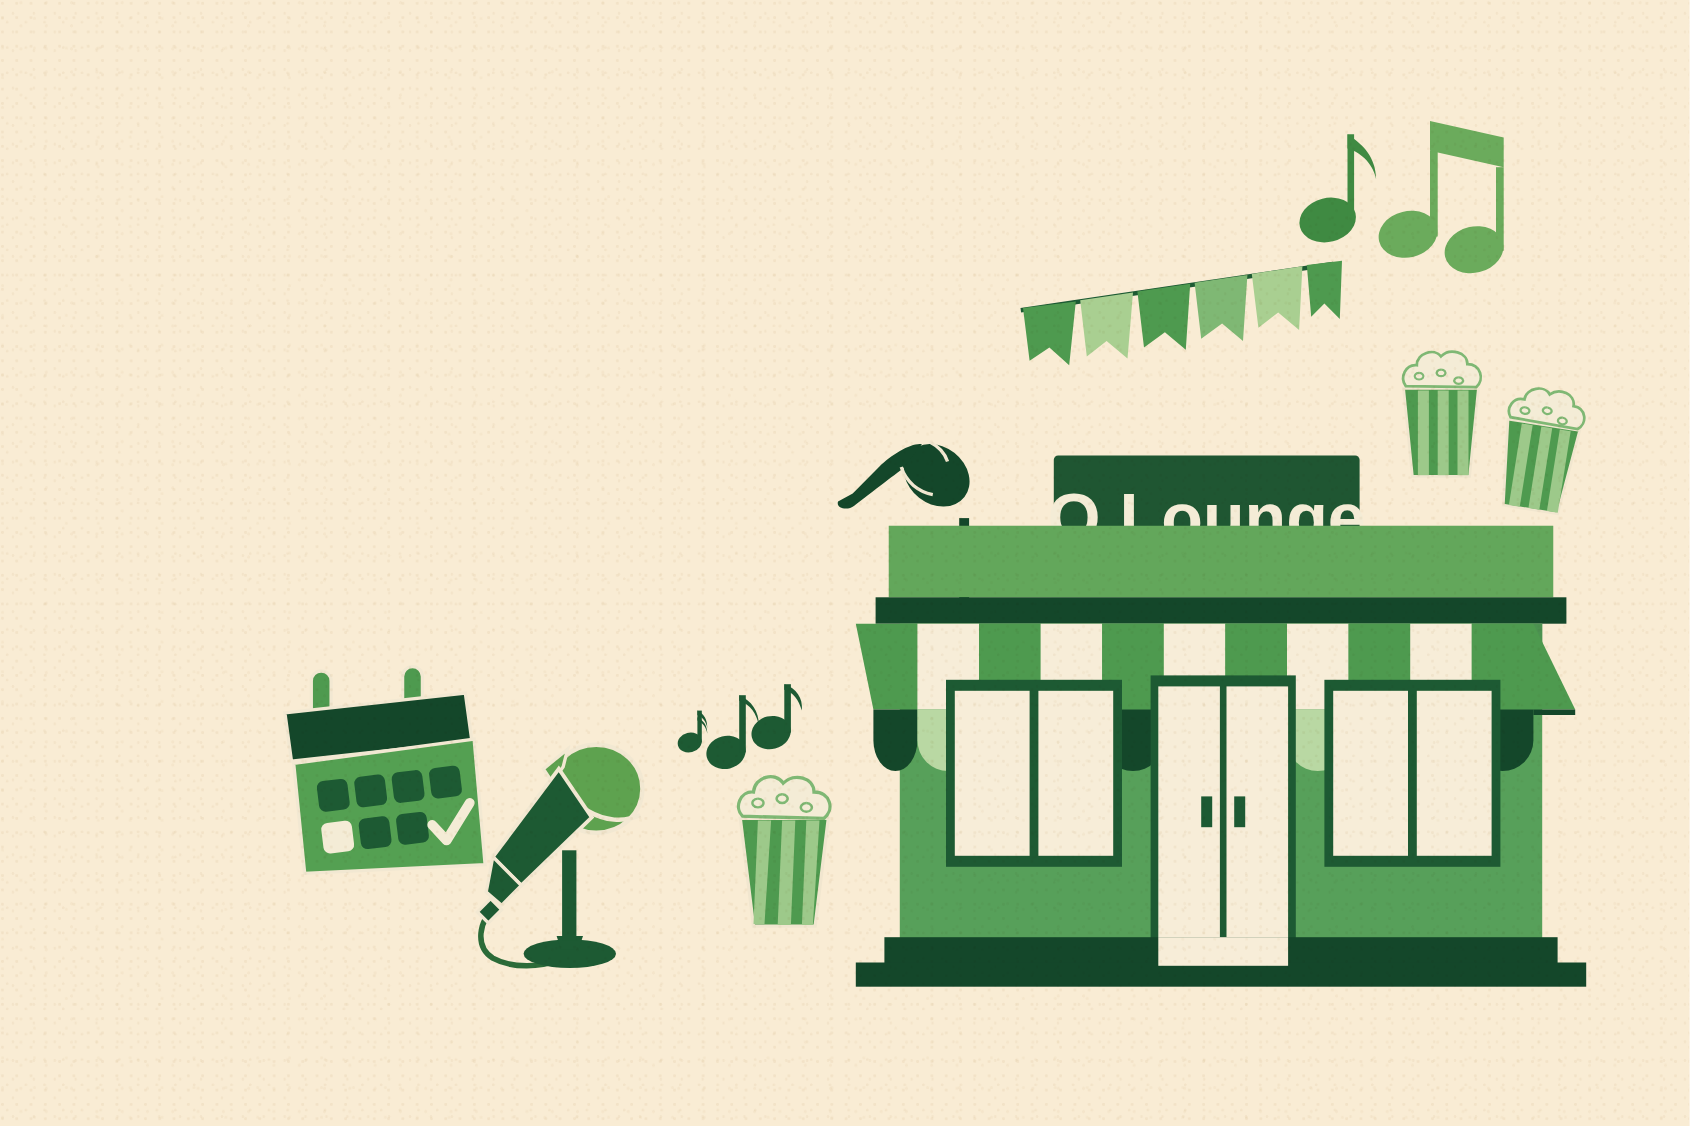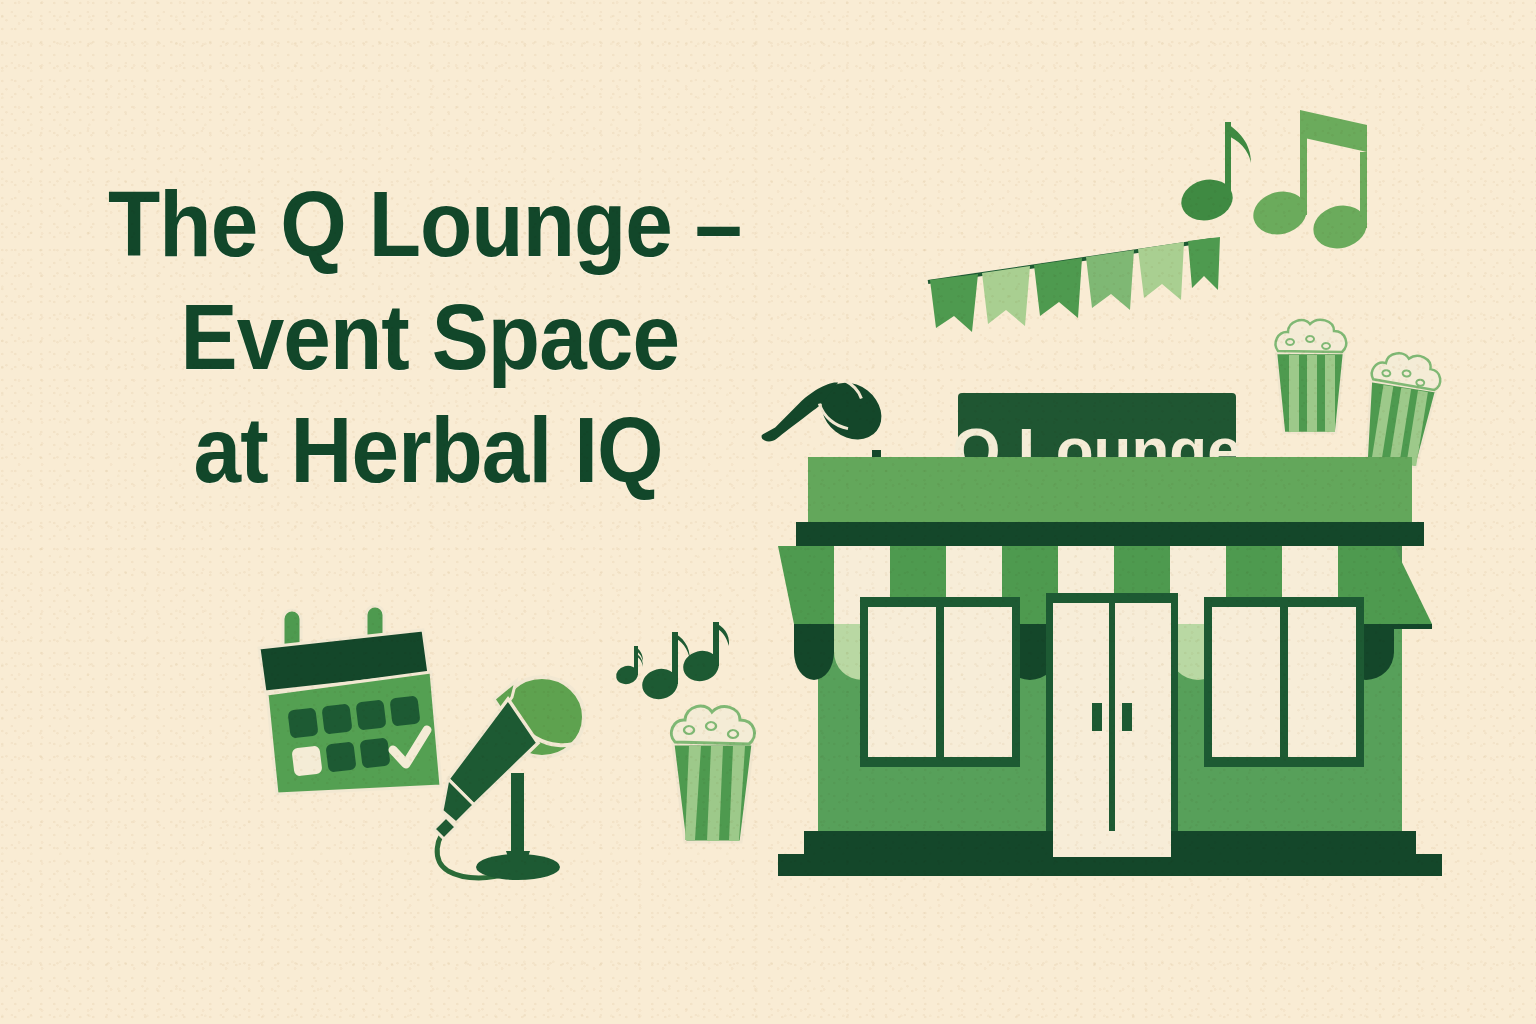--- a/index.html
+++ b/index.html
@@ -53,25 +53,20 @@
 
   
   .art { position: absolute; }
   .art svg { display: block; overflow: visible; }
 </style>
 </head>
 <body>
 
 <div id="canvas" style="background: rgb(249, 236, 212);">
 
-  <div id="title">
-    <div class="title-line l1" style="color: rgb(18, 71, 42);">The Q Lounge –</div>
-    <div class="title-line l2" style="color: rgb(18, 71, 42);">Event Space</div>
-    <div class="title-line l3" style="color: rgb(18, 71, 42);">at Herbal IQ</div>
-  </div>
 
   <div class="art" style="left:1175px; top:105px;">
     <svg width="200" height="130" viewBox="0 0 200 130">
 
       <g fill="#3f8a42">
         <ellipse cx="32" cy="95" rx="26" ry="20" transform="rotate(-14 32 95)"></ellipse>
         <path d="M50 95 L50 17 L56 17 L56 88 Z"></path>
         <path d="M50 17 C64 26, 76 38, 76 58 C74 46, 64 34, 50 30 Z"></path>
       </g>
 
@@ -133,21 +128,21 @@
         <g>
           <path d="M18 42 C12 34, 18 23, 28 24 C28 13, 44 8, 50 16 C58 8, 73 12, 73 23 C85 23, 88 37, 80 43 Z" fill="#f4ecd6" stroke="#7fb874" stroke-width="2.5"></path>
           <path d="M30 31 a4 3 0 1 0 .1 0" fill="none" stroke="#7fb874" stroke-width="2"></path>
           <path d="M50 28 a4 3 0 1 0 .1 0" fill="none" stroke="#7fb874" stroke-width="2"></path>
           <path d="M65 35 a4 3 0 1 0 .1 0" fill="none" stroke="#7fb874" stroke-width="2"></path>
         </g>
       </g>
     </svg>
   </div>
 
-  <div class="art" style="left:760px; top:345px;">
+  <div class="art" style="left:760px; top:366px;">
     <svg width="700" height="540" viewBox="0 0 700 540">
 
       <rect x="112" y="105" width="9" height="77" fill="#14472a"></rect>
 
       <g transform="translate(68,2) rotate(38)">
         <ellipse cx="58" cy="36" rx="32" ry="26" fill="#14472a"></ellipse>
         <path d="M30 22 L30 50 C30 50 20 88, 16 104 C14 112, 4 116, 2 110 L8 96 L12 62 C14 46, 22 26, 30 22 Z" fill="#14472a"></path>
         <path d="M34 16 C44 14, 52 16, 58 20" stroke="#f2e8d2" stroke-width="3" fill="none"></path>
         <path d="M28 50 C40 58, 54 58, 66 52" stroke="#f2e8d2" stroke-width="3" fill="none"></path>
       </g>

